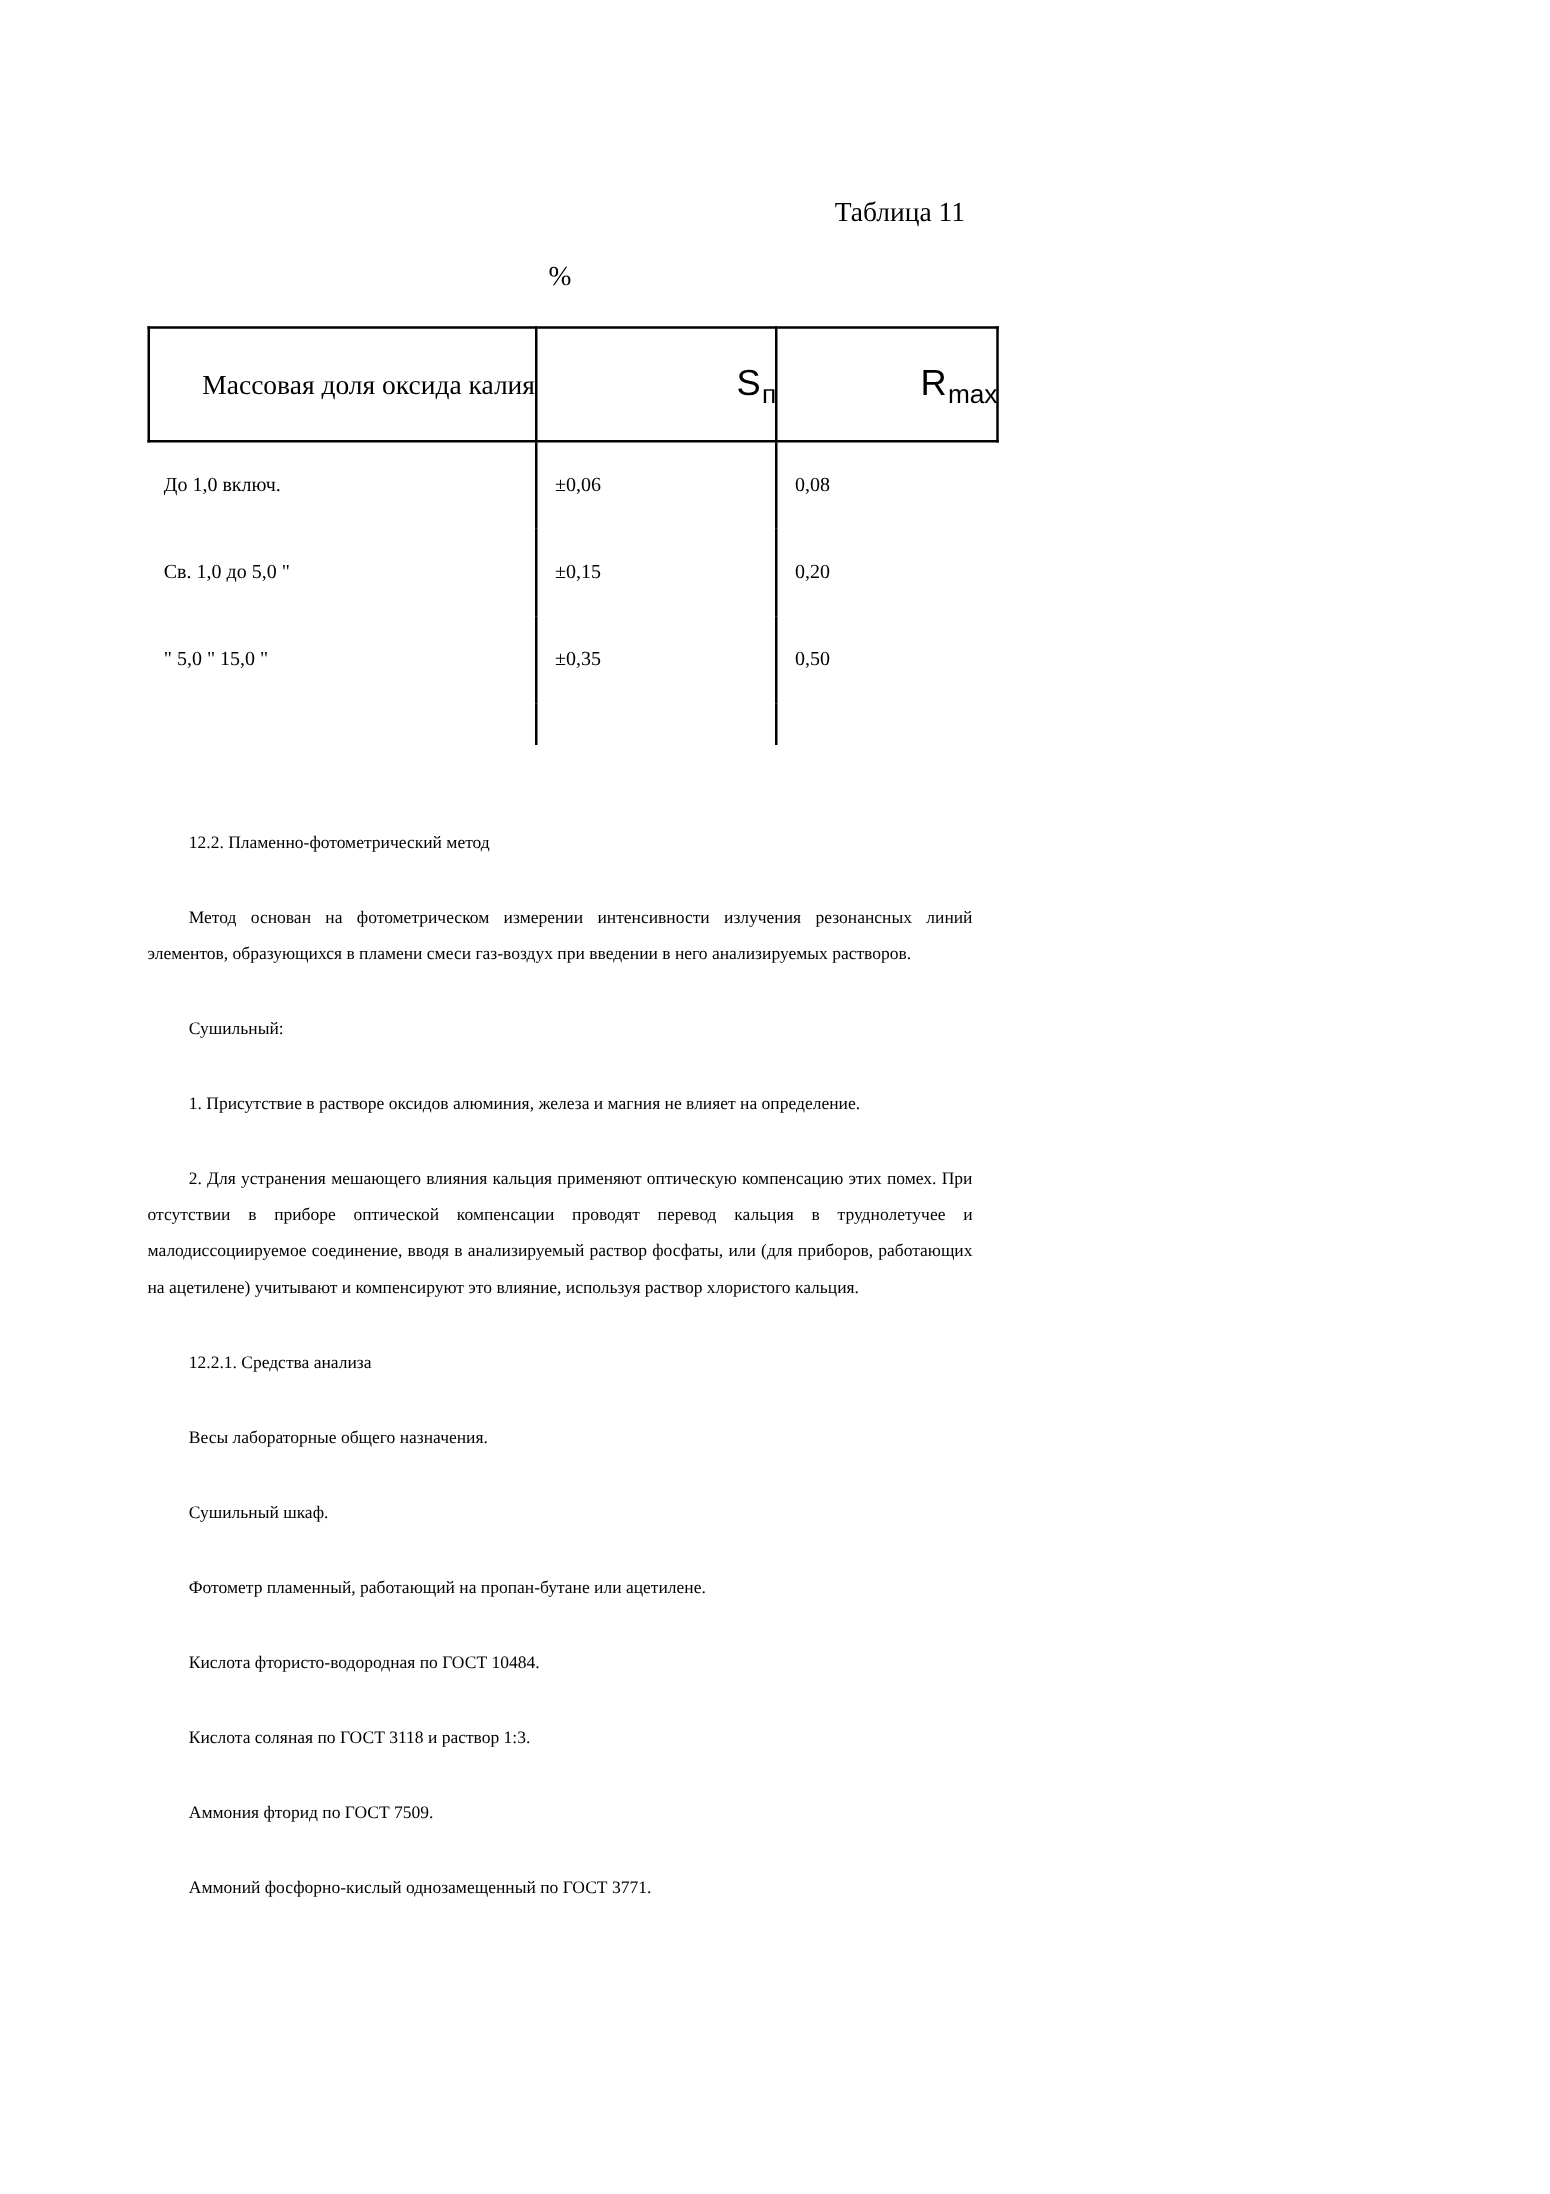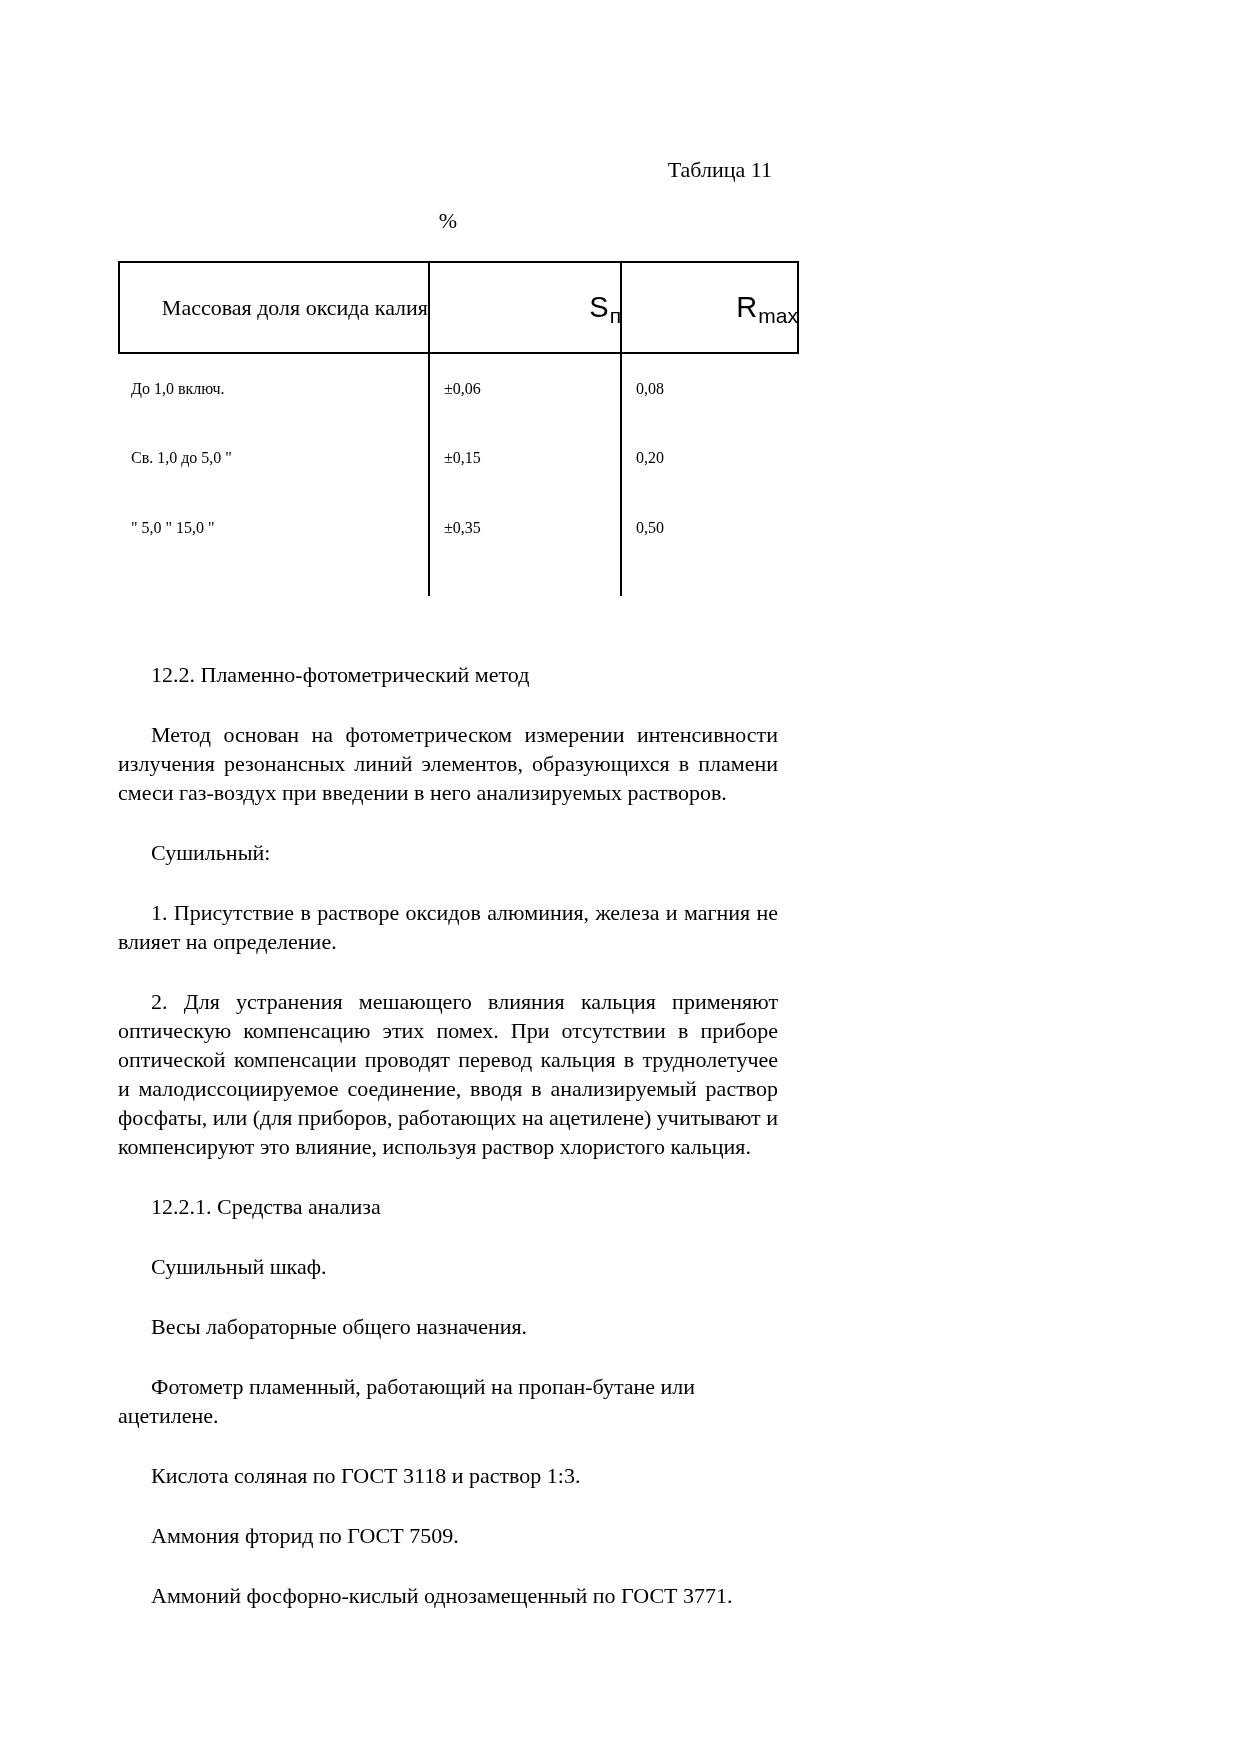--- a/index.html
+++ b/index.html
@@ -77,21 +77,21 @@
     padding: 0 0 0 12px;
   }
   table.meas tbody td + td {
     border-left: 2px solid #000000;
     padding-left: 14px;
   }
   table.meas tbody tr.filler td {
     height: 33px;
   }
   .bodytext p {
-    font-size: 22px;
+    font-size: 14px;
     line-height: 29px;
     margin: 31px 0 0 0;
     text-indent: 33px;
     text-align: left;
   }
   .bodytext p.justify {
     text-align: justify;
   }
   .bodytext p.first-after-table {
     margin-top: 64px;
@@ -150,26 +150,27 @@
       <p class="justify">Метод основан на фотометрическом измерении интенсивности излучения резонансных линий элементов, образующихся в пламени смеси газ-воздух при введении в него анализируемых растворов.</p>
 
       <p>Сушильный:</p>
 
       <p class="justify">1. Присутствие в растворе оксидов алюминия, железа и магния не влияет на определение.</p>
 
       <p class="justify">2. Для устранения мешающего влияния кальция применяют оптическую компенсацию этих помех. При отсутствии в приборе оптической компенсации проводят перевод кальция в труднолетучее и малодиссоциируемое соединение, вводя в анализируемый раствор фосфаты, или (для приборов, работающих на ацетилене) учитывают и компенсируют это влияние, используя раствор хлористого кальция.</p>
 
       <p>12.2.1. Средства анализа</p>
 
+      <p>Весы лабораторные общего назначения.</p>
+
       <p>Сушильный шкаф.</p>
-
-      <p>Весы лабораторные общего назначения.</p>
 
       <p>Фотометр пламенный, работающий на пропан-бутане или ацетилене.</p>
 
+      <p>Кислота фтористо-водородная по ГОСТ 10484.</p>
 
 
       <p>Кислота соляная по ГОСТ 3118 и раствор 1:3.</p>
 
       <p>Аммония фторид по ГОСТ 7509.</p>
 
       <p>Аммоний фосфорно-кислый однозамещенный по ГОСТ 3771.</p>
 
     </div>
 

